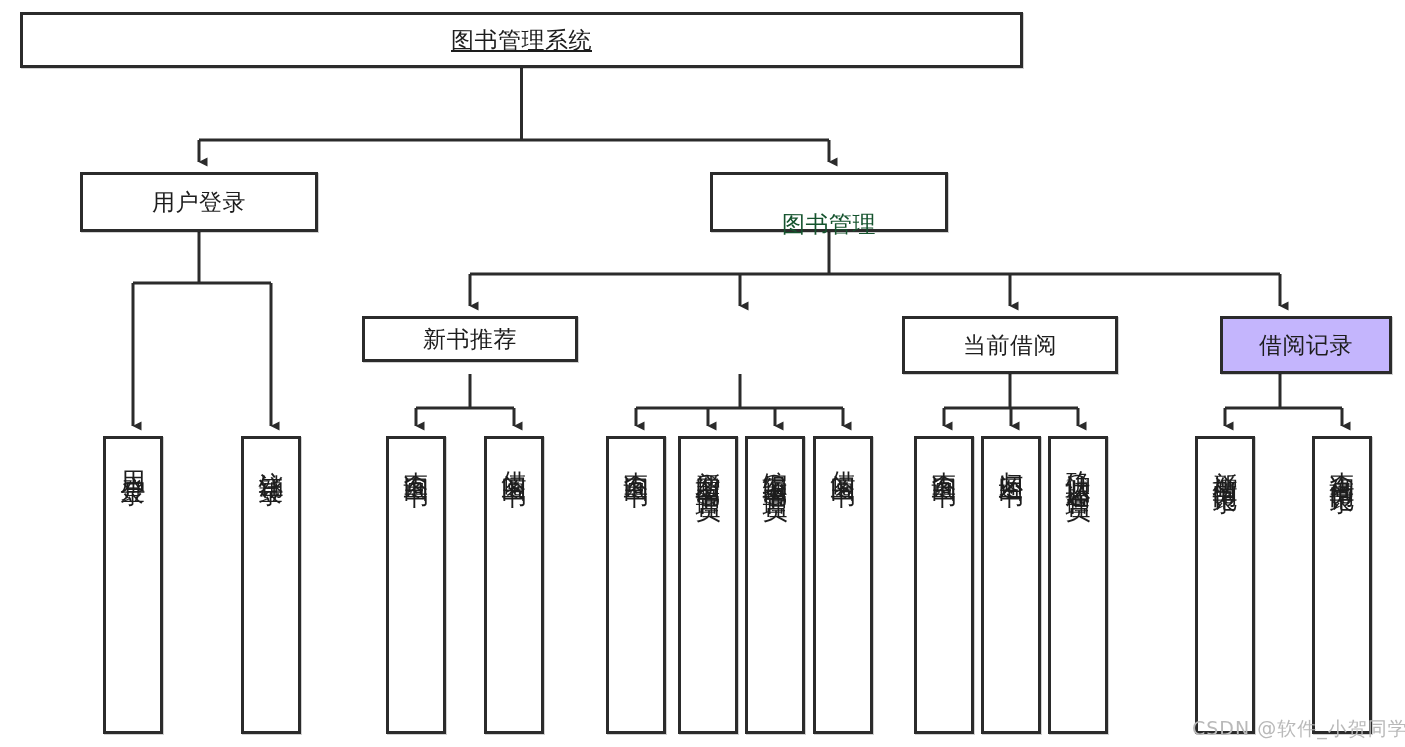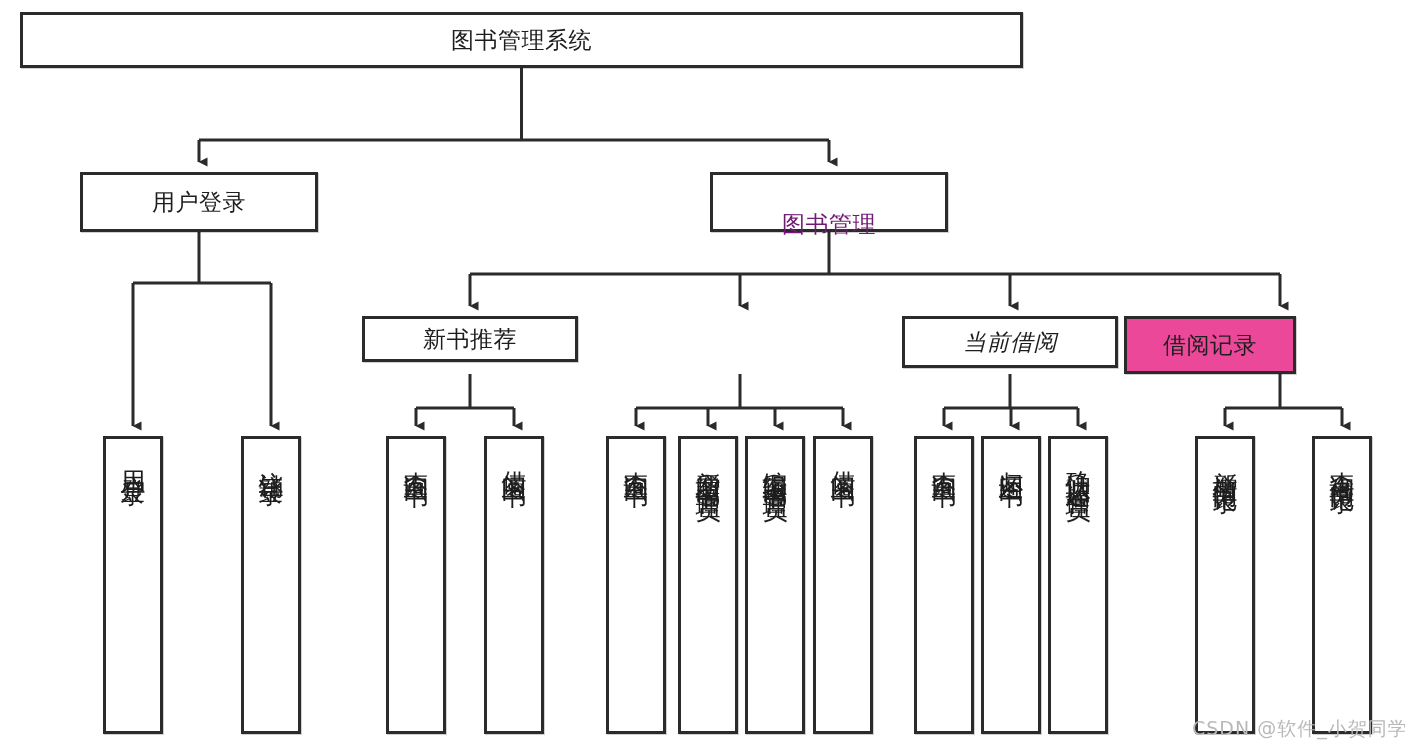--- a/index.html
+++ b/index.html
@@ -44,20 +44,21 @@
     text-align: center;
     letter-spacing: 0.5px;
     white-space: nowrap;
   }
   .node.horiz .label {
     writing-mode: horizontal-tb;
     font-size: 23px;
   }
   .node.root .label {
     font-size: 23px;
+    text-decoration: underline;
   }
   .node.vert {
     align-items: flex-start;
     justify-content: center;
     padding-top: 12px;
   }
   .node.vert .label {
     writing-mode: vertical-rl;
     text-orientation: upright;
     font-size: 25px;
@@ -130,30 +131,30 @@
   </svg>
 
   <div class="node horiz root" style="left: 20px; top: 12px; width: 1003px; height: 56px; border-color: rgb(43, 43, 43); background: rgb(255, 255, 255);">
     <span class="label" style="color: rgb(29, 29, 29);">图书管理系统</span>
   </div>
 
   <div class="node horiz" style="left: 80px; top: 172px; width: 238px; height: 60px; border-color: rgb(43, 43, 43); background: rgb(255, 255, 255);">
     <span class="label" style="color: rgb(29, 29, 29);">用户登录</span>
   </div>
   <div class="node horiz" style="left: 710px; top: 172px; width: 238px; height: 60px; border-color: rgb(43, 43, 43); background: rgb(255, 255, 255);">
-    <span class="label" style="color: #701a75; margin-top: 45px;">图书管理</span>
+    <span class="label" style="color: #14532d; margin-top: 45px;">图书管理</span>
   </div>
 
   <div class="node horiz" style="left: 362px; top: 316px; width: 216px; height: 46px; border-color: rgb(43, 43, 43); background: rgb(255, 255, 255);">
     <span class="label" style="color: rgb(29, 29, 29);">新书推荐</span>
   </div>
-  <div class="node horiz" style="left: 902px; top: 316px; width: 216px; height: 52px; border-color: rgb(43, 43, 43); background: rgb(255, 255, 255); font-style: italic;">
+  <div class="node horiz" style="left: 902px; top: 316px; width: 216px; height: 58px; border-color: rgb(43, 43, 43); background: rgb(255, 255, 255);">
     <span class="label" style="color: rgb(29, 29, 29);">当前借阅</span>
   </div>
-  <div class="node horiz" style="left: 1124px; top: 316px; width: 172px; height: 58px; border-color: rgb(43, 43, 43); background: #ec4899;">
+  <div class="node horiz" style="left: 1220px; top: 316px; width: 172px; height: 58px; border-color: rgb(43, 43, 43); background: #c4b5fd;">
     <span class="label" style="color: rgb(29, 29, 29);">借阅记录</span>
   </div>
 
   <div class="node vert" style="left: 103px; top: 436px; width: 60px; height: 298px; border-color: rgb(43, 43, 43); background: rgb(255, 255, 255);">
     <span class="label" style="color: rgb(29, 29, 29);">用户登录</span>
   </div>
   <div class="node vert" style="left: 241px; top: 436px; width: 60px; height: 298px; border-color: rgb(43, 43, 43); background: rgb(255, 255, 255);">
     <span class="label" style="color: rgb(29, 29, 29);">注销登录</span>
   </div>
   <div class="node vert" style="left: 386px; top: 436px; width: 60px; height: 298px; border-color: rgb(43, 43, 43); background: rgb(255, 255, 255);">

